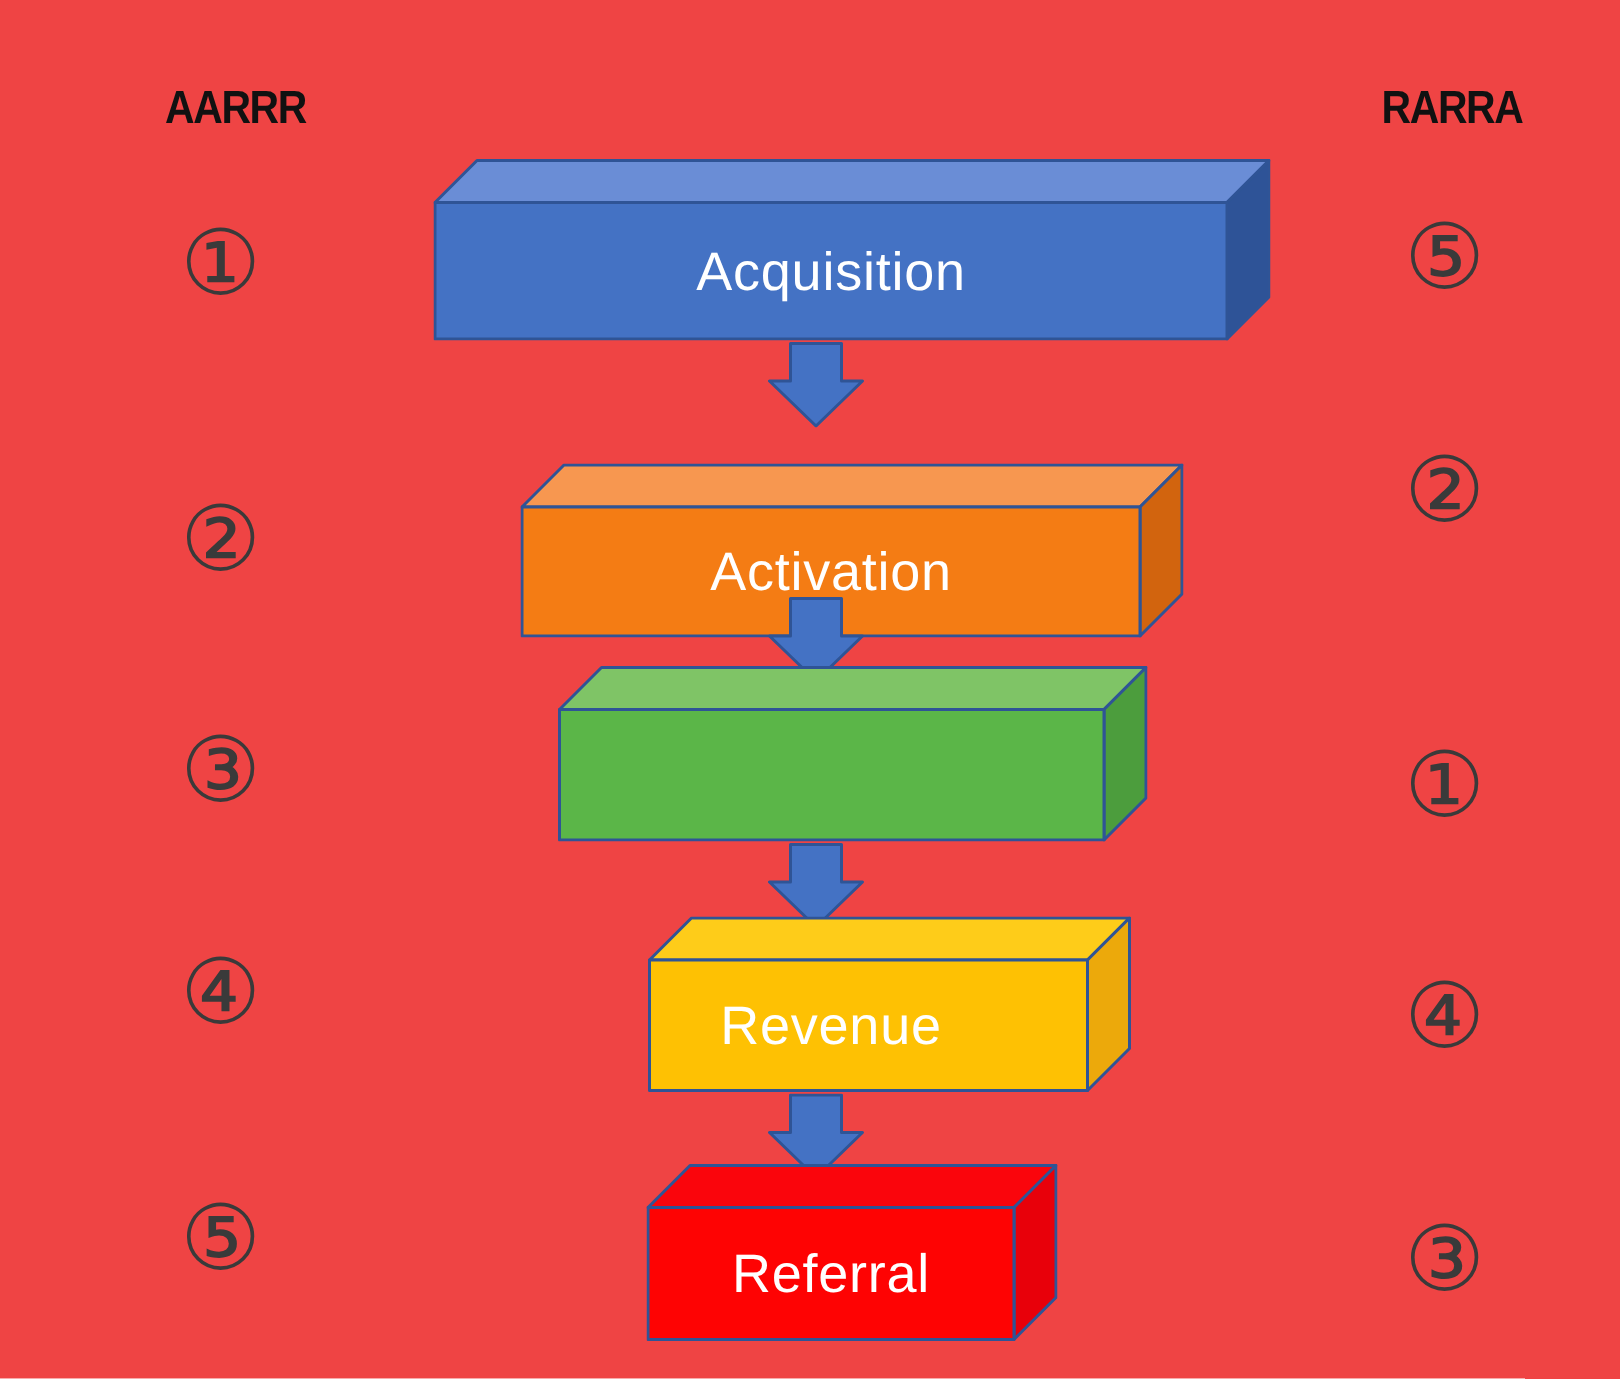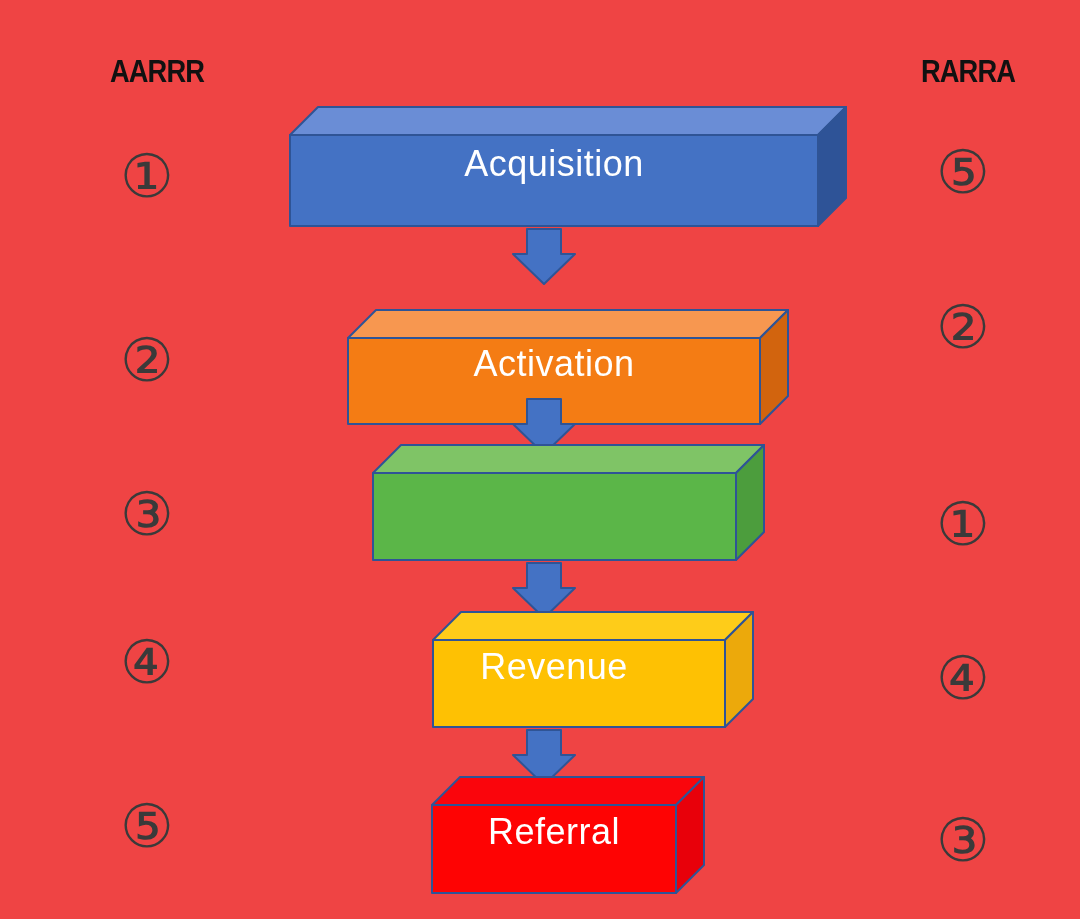--- a/index.html
+++ b/index.html
@@ -34,21 +34,21 @@
     font-family:"DejaVu Sans", sans-serif;
     user-select:none;
   }
   .num-left{left:115px;}
   .num-right{left:931px;}
   .stage{position:absolute;}
   .stage svg{display:block;}
   .stage polygon{stroke:var(--outline);stroke-width:2;stroke-linejoin:round;}
   .stage-label{
     position:absolute;
-    left:1px;top:12px;
+    left:1px;top:29px;
     display:flex;align-items:center;justify-content:center;
     color:#ffffff;
     font-size:36px;
     font-weight:400;
     letter-spacing:0.5px;
     white-space:nowrap;
   }
   .arrow{position:absolute;}
   .arrow polygon{fill:var(--arrow);stroke:var(--outline);stroke-width:2;stroke-linejoin:round;}
   

